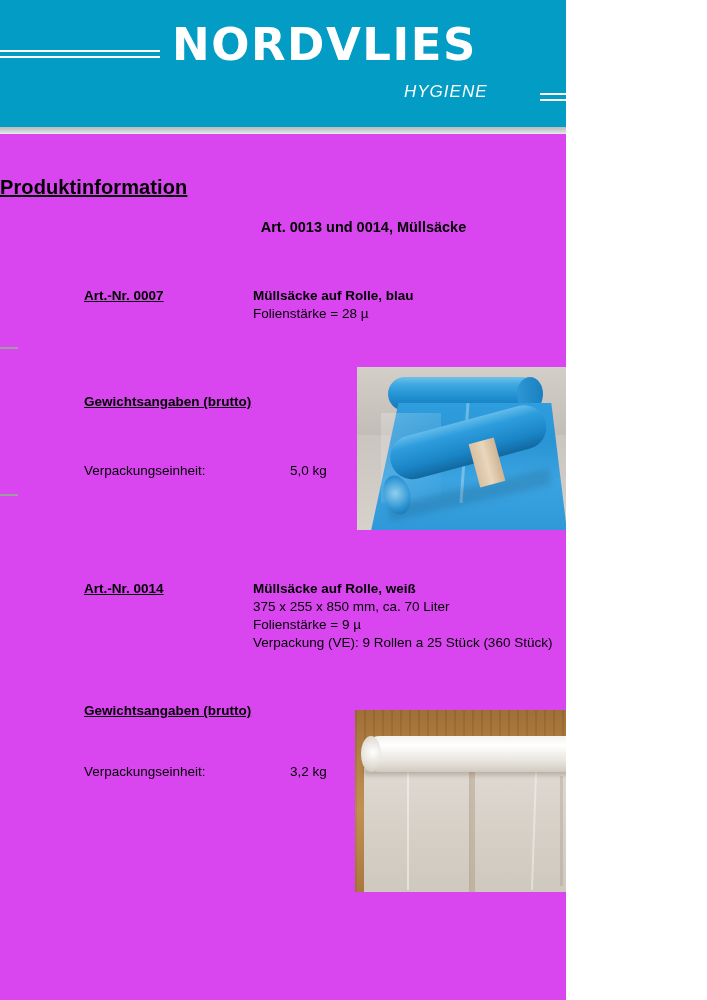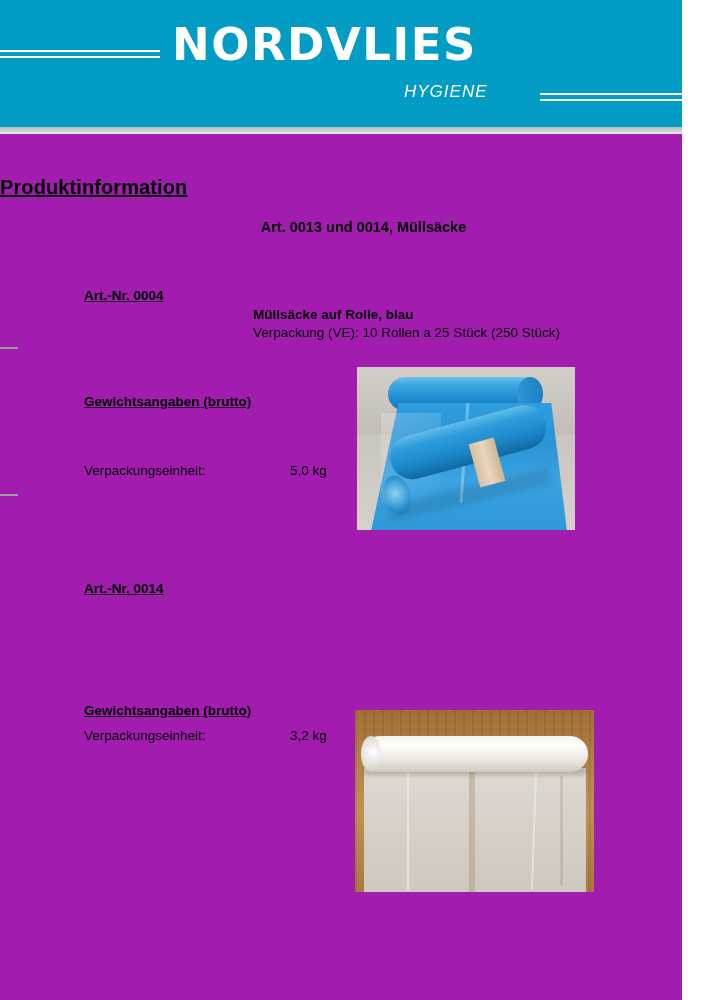--- a/index.html
+++ b/index.html
@@ -6,23 +6,23 @@
     margin: 0;
     padding: 0;
     background: #ffffff;
   }
   body {
     font-family: "Liberation Sans", sans-serif;
     color: #000000;
   }
   .page {
     position: relative;
-    width: 682px;
+    width: 566px;
     height: 1000px;
-    background: #a21caf;
+    background: #d946ef;
     overflow: hidden;
   }
 
   
   .header-band {
     position: absolute;
     left: 0;
     top: 0;
     width: 707px;
     height: 127px;
@@ -111,21 +111,20 @@
     font-weight: bold;
     text-decoration: underline;
     white-space: nowrap;
   }
   .prod-detail {
     position: absolute;
     left: 253px;
     font-size: 13.5px;
     line-height: 18px;
     white-space: nowrap;
-    margin-top: 19px;
   }
   .prod-detail .headline {
     font-weight: bold;
   }
 
   .weights-title {
     position: absolute;
     left: 84px;
     font-size: 13.5px;
     font-weight: bold;
@@ -321,24 +320,24 @@
     <div class="rule-right b"></div>
   </div>
   <div class="header-shadow"></div>
 
   <div class="doc-title">Produktinformation</div>
   <div class="doc-subtitle">Art. 0013 und 0014, Müllsäcke</div>
 
   <div class="margin-tick" style="top:347px"></div>
   <div class="margin-tick" style="top:494px"></div>
 
-  <div class="art-label" style="top:288px">Art.-Nr. 0004</div>
+  <div class="art-label" style="top:288px">Art.-Nr. 0007</div>
   <div class="prod-detail" style="top:287px">
     <div class="headline">Müllsäcke auf Rolle, blau</div>
-    <div>Verpackung (VE): 10 Rollen a 25 Stück (250 Stück)</div>
+    <div>Folienstärke = 28 µ</div>
   </div>
 
   <div class="weights-title" style="top:394px">Gewichtsangaben (brutto)</div>
   <div class="weights-row" style="top:435px">
     <span class="label">Verpackungseinheit:</span><span class="value">5,0 kg</span>
   </div>
 
   <div class="photo photo-blue">
     <div class="pb-backwall"></div>
     <div class="pb-floor"></div>
@@ -347,23 +346,29 @@
     <div class="pb-sheet"></div>
     <div class="pb-sheet-sheen"></div>
     <div class="pb-sheet-fold"></div>
     <div class="pb-shadow"></div>
     <div class="pb-roll-front"></div>
     <div class="pb-band"></div>
     <div class="pb-roll-front-cap"></div>
   </div>
 
   <div class="art-label" style="top:581px">Art.-Nr. 0014</div>
+  <div class="prod-detail" style="top:580px">
+    <div class="headline">Müllsäcke auf Rolle, weiß</div>
+    <div>375 x 255 x 850 mm, ca. 70 Liter</div>
+    <div>Folienstärke =  9 µ</div>
+    <div>Verpackung (VE): 9 Rollen a 25 Stück (360 Stück)</div>
+  </div>
 
   <div class="weights-title" style="top:703px">Gewichtsangaben (brutto)</div>
-  <div class="weights-row" style="top:700px">
+  <div class="weights-row" style="top:736px">
     <span class="label">Verpackungseinheit:</span><span class="value">3,2 kg</span>
   </div>
 
   <div class="photo photo-white">
     <div class="pw-wood"></div>
     <div class="pw-sheet"></div>
     <div class="pw-crease-a"></div>
     <div class="pw-crease-b"></div>
     <div class="pw-crease-c"></div>
     <div class="pw-seam"></div>

